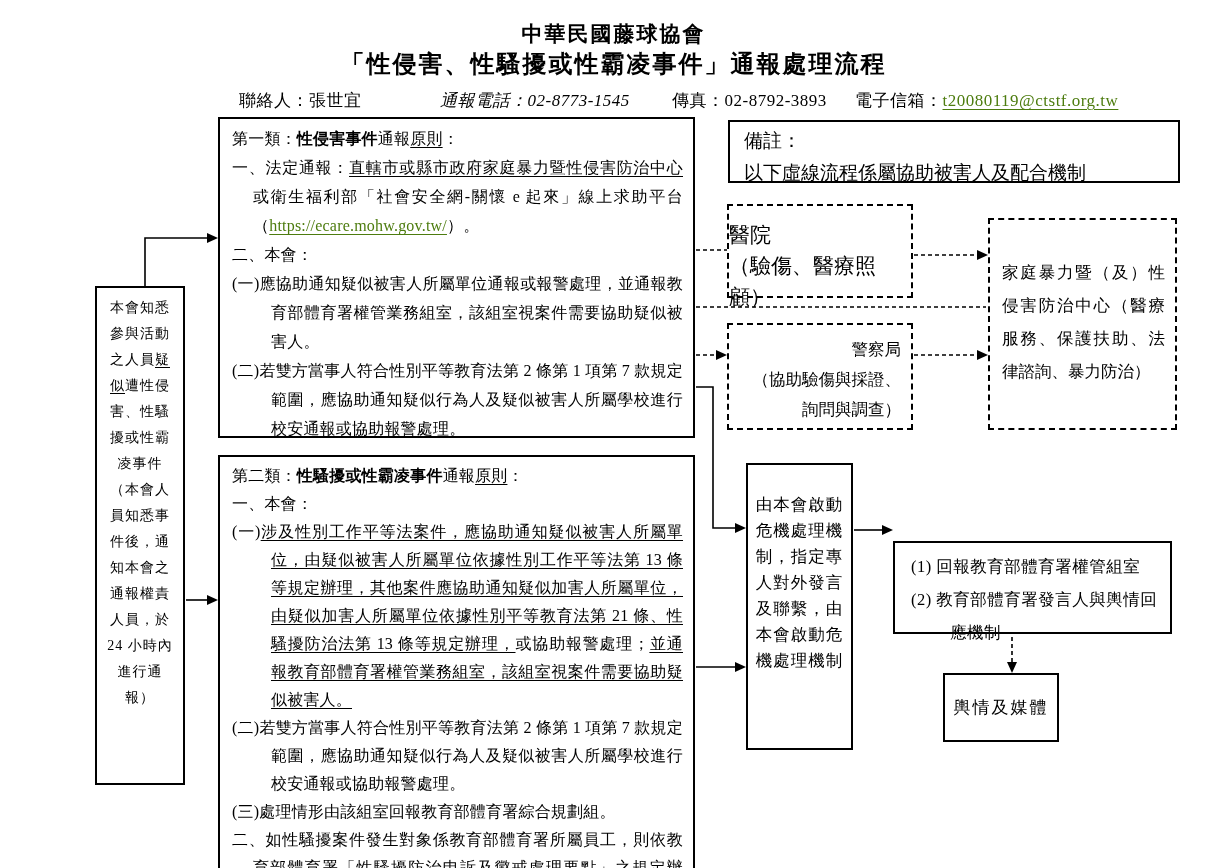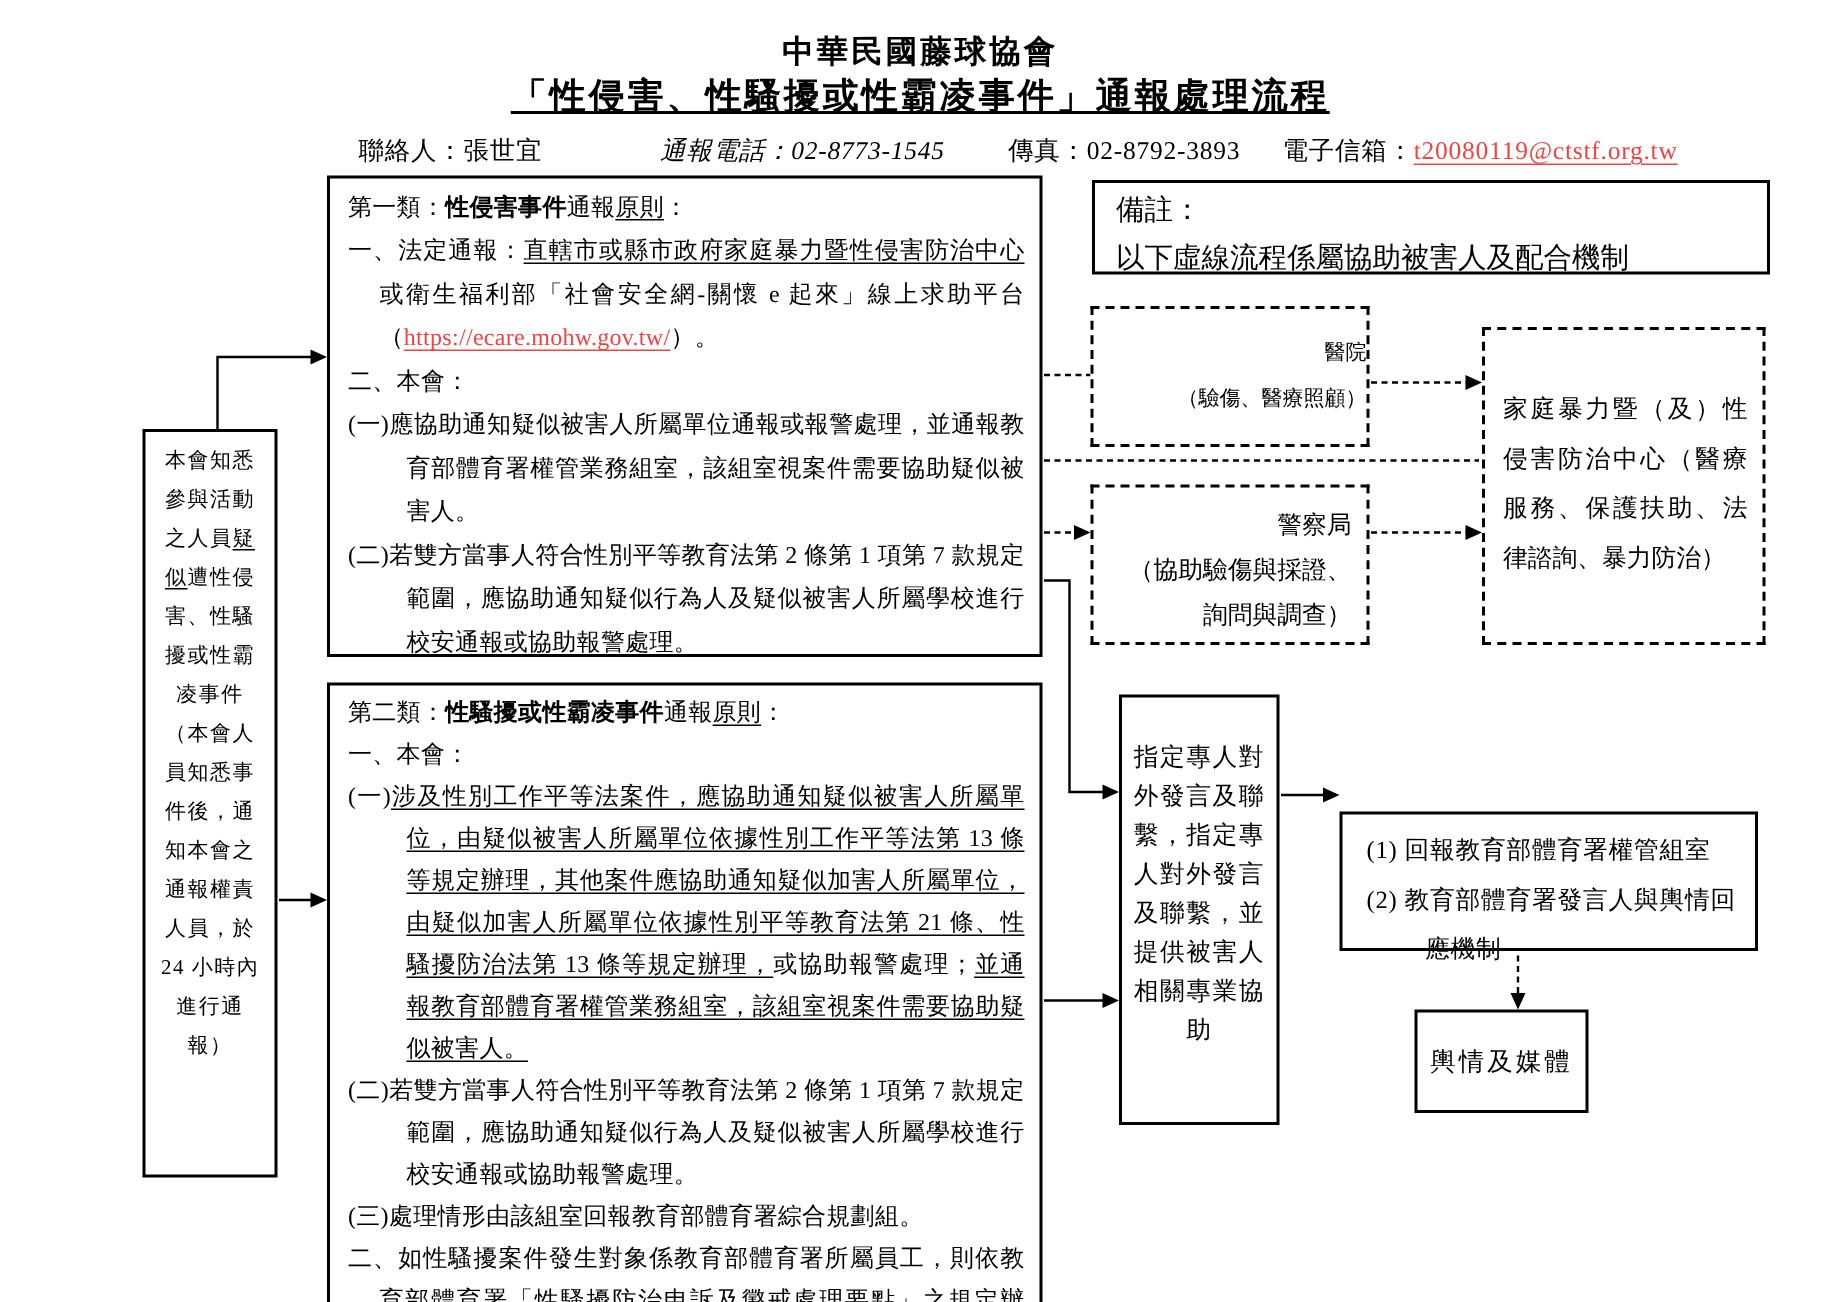--- a/index.html
+++ b/index.html
@@ -4,36 +4,36 @@
 <style>
   html,body { margin:0; padding:0; background:#ffffff; }
   .canvas {
     position:relative; width:1227px; height:868px; background:#ffffff;
     font-family:"Liberation Serif","DejaVu Serif",serif; color:#000;
     overflow:hidden;
   }
   .abs { position:absolute; box-sizing:border-box; }
   .ttl { left:0; width:100%; text-align:center; font-weight:bold; letter-spacing:2px; }
   .title { top:20px; font-size:21px; }
-  .subtitle { top:48px; font-size:24px;text-decoration:underline; }
+  .subtitle { top:48px; font-size:24px; }
   .contact-item { top:89px; font-size:17px; letter-spacing:0.5px; white-space:nowrap; }
-  .link { color:#ef4444; text-decoration:underline; text-underline-offset:3px; cursor:pointer; }
+  .link { color:#4d7c0f; text-decoration:underline; text-underline-offset:3px; cursor:pointer; }
   .box { border:2px solid #000; background:#fff; }
   .dashedbox { border:2px dashed #000; background:#fff; }
   .txt { font-size:16px; letter-spacing:0.2px; }
   .u { text-decoration:underline; text-underline-offset:3px; }
   b { font-weight:bold; }
   p { margin:0; }
   .jus { text-align:justify; }
   .hangN { padding-left:21px; text-indent:-21px; }   
   .hangP { padding-left:39px; text-indent:-39px; }   
   .cat1 { left:218px; top:117px; width:477px; height:321px; padding:5px 10px 0 12px; line-height:29px; }
   .cat2 { left:218px; top:455px; width:477px; height:446px; padding:5px 10px 0 12px; line-height:28px; }
   .notebox { left:728px; top:120px; width:452px; height:63px; padding:3px 14px; font-size:19px; line-height:32px; }
-  .hospital { left:727px; top:204px; width:186px; height:94px; padding-top:14px; text-align:right; font-size:14px; line-height:31px; }
+  .hospital { left:727px; top:204px; width:186px; height:94px; padding-top:14px; text-align:left; font-size:21px; line-height:31px; }
   .police { left:727px; top:323px; width:186px; height:107px; padding:10px 10px 0; text-align:right; font-size:16.5px; line-height:30px; }
   .centerbox { left:988px; top:218px; width:189px; height:212px; padding:36px 10px 0 12px; font-size:16.5px; line-height:33px; text-align:justify; }
   .awareness { left:95px; top:286px; width:90px; height:499px; padding:7px 7px 0; text-align:center; font-size:14px; letter-spacing:1px; line-height:26px; }
   .crisis { left:746px; top:463px; width:107px; height:287px; padding:27px 5px 0; text-align:center; font-size:16.5px; letter-spacing:1px; line-height:26px; }
   .report { left:893px; top:515px; width:279px; height:93px; padding:7px 12px 0 16px; font-size:16.5px; line-height:33px; letter-spacing:0.5px;margin-top:26px; }
   .media { left:943px; top:673px; width:116px; height:69px; display:flex; align-items:center; justify-content:center; font-size:17px; letter-spacing:2px; }
   svg.connectors { position:absolute; left:0; top:0; width:1227px; height:868px; pointer-events:none; }
 </style>
 </head>
 <body>
@@ -125,21 +125,21 @@
     <p>一、本會：</p>
     <p class="jus hangP">
       <span>(一)</span><span class="u">涉及性別工作平等法案件，應協助通知疑似被害人所屬單位，由疑似被害人所屬單位依據性別工作平等法第 13 條等規定辦理，其他案件應協助通知疑似加害人所屬單位，由疑似加害人所屬單位依據性別平等教育法第 21 條、性騷擾防治法第 13 條等規定辦理，</span><span>或協助報警處理；</span><span class="u">並通報教育部體育署權管業務組室，該組室視案件需要協助疑似被害人。</span>
     </p>
     <p class="jus hangP">(二)若雙方當事人符合性別平等教育法第 2 條第 1 項第 7 款規定範圍，應協助通知疑似行為人及疑似被害人所屬學校進行校安通報或協助報警處理。</p>
     <p class="jus hangP">(三)處理情形由該組室回報教育部體育署綜合規劃組。</p>
     <p class="jus hangN">二、如性騷擾案件發生對象係教育部體育署所屬員工，則依教育部體育署「性騷擾防治申訴及懲戒處理要點」之規定辦理。</p>
   </div>
 
   <div class="abs box crisis">
-    <span>指定專人對外發言及聯繫，指定專人對外發言及聯繫，並提供被害人相關專業協助</span>
+    <span>由本會啟動危機處理機制，指定專人對外發言及聯繫，由本會啟動危機處理機制</span>
   </div>
 
   <div class="abs box report">
     <p class="hangP">(1) 回報教育部體育署權管組室</p>
     <p class="hangP">(2) 教育部體育署發言人與輿情回應機制</p>
   </div>
 
   <div class="abs box media">
     <span>輿情及媒體</span>
   </div>

